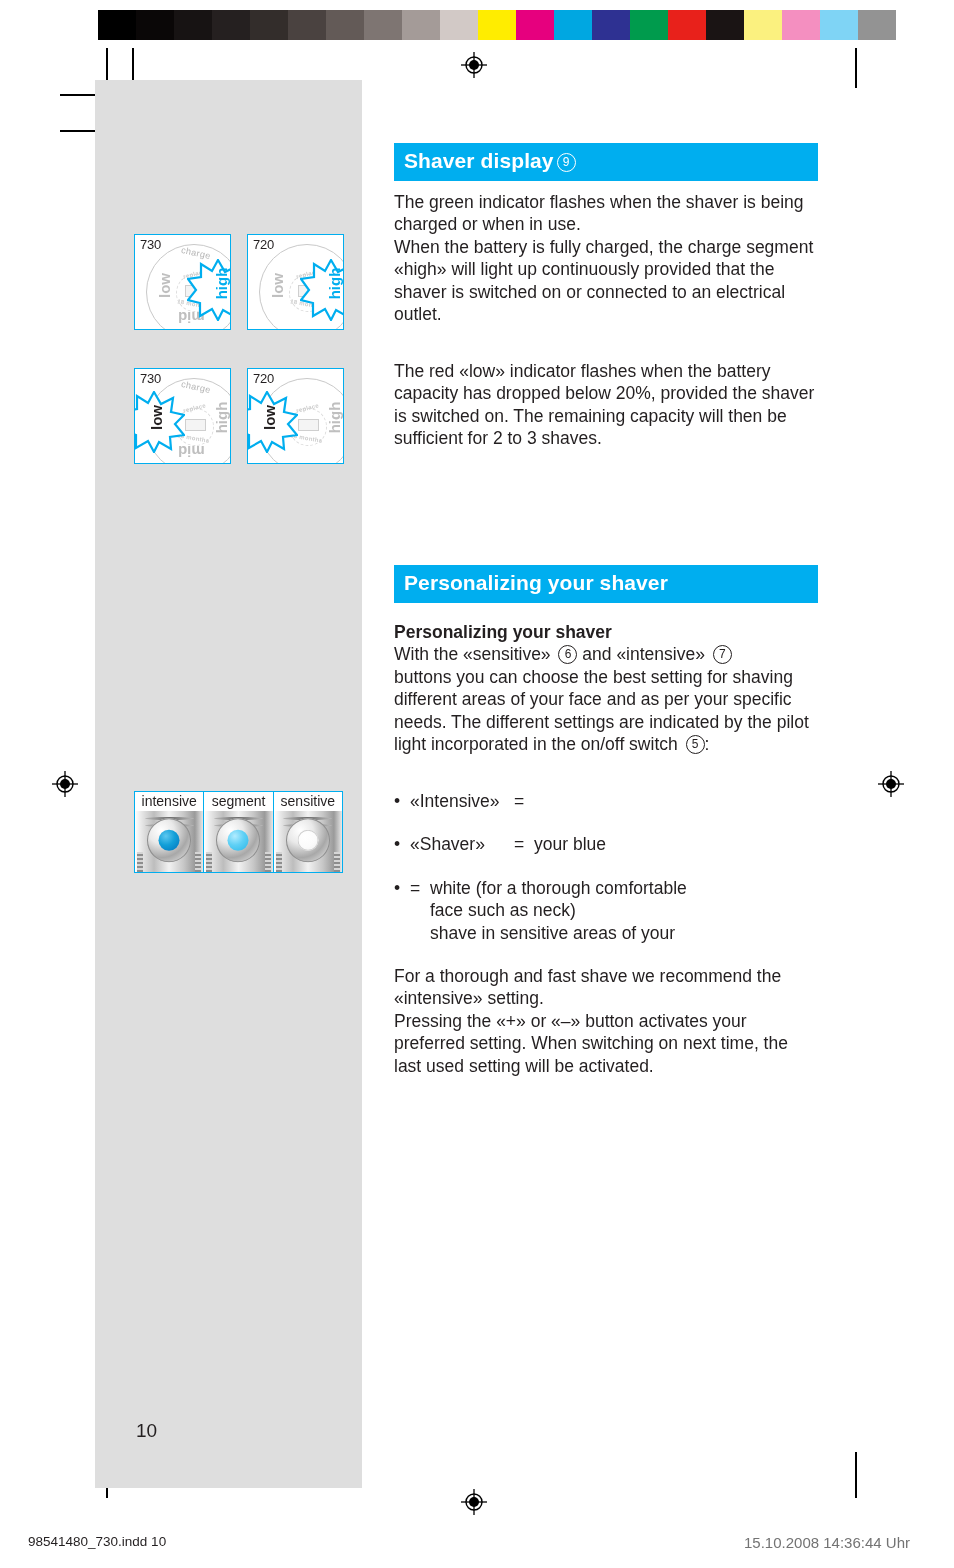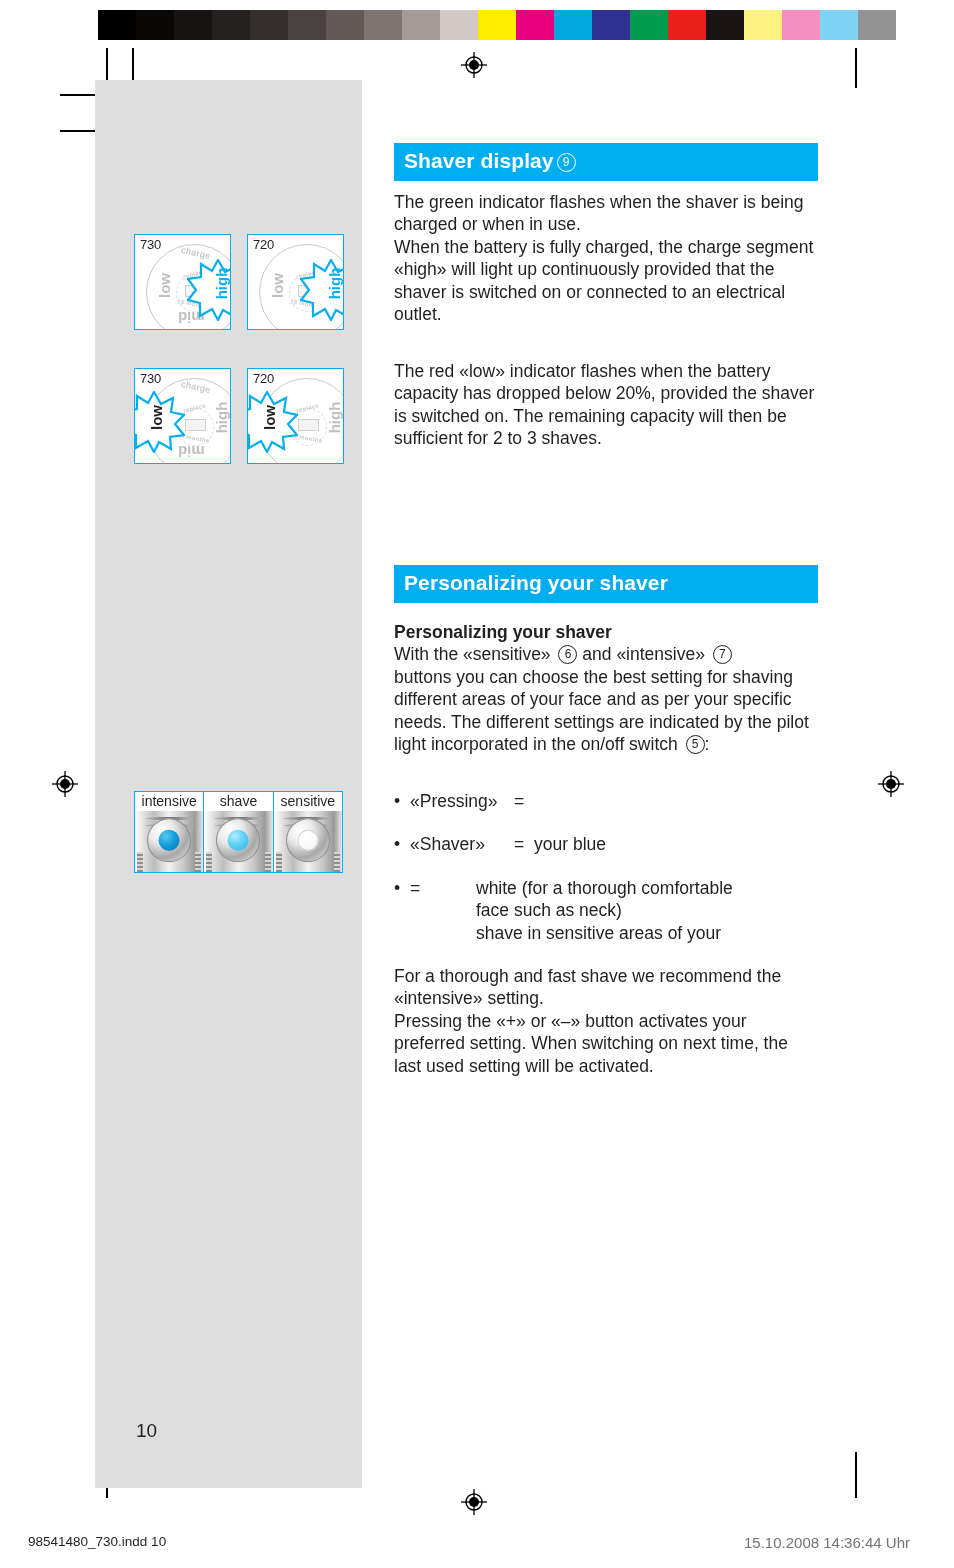--- a/index.html
+++ b/index.html
@@ -61,21 +61,21 @@
 
   #bar2{position:absolute;left:0;top:422px;width:404px;}
   #p3{position:absolute;left:0;top:478px;width:424px;}
 
   .bullets{position:absolute;left:0;top:647px;width:432px;}
   .bullet{display:flex;margin-bottom:21px;font-size:17.5px;line-height:22.4px;color:#231f20;}
   .bullet .dot{width:16px;flex:0 0 16px;}
   .bullet .lbl{flex:0 0 104px;}
   .bullet .eq{flex:0 0 20px;}
   .bullet .val{flex:1;}
-  .bullet .val .ind{display:block;margin-left:46px;}
+  .bullet .val .ind{display:block;}
 
   #p4{position:absolute;left:0;top:822px;width:424px;}
 
   
   .fig{position:absolute;border:1.6px solid #00aeef;background:#ffffff;overflow:hidden;}
   .fig .mdl{position:absolute;left:5px;top:2px;font-size:13px;color:#231f20;z-index:6;letter-spacing:-0.2px;}
 
   .dialwrap{position:absolute;left:0;top:0;width:100%;height:100%;}
   .dial-outer{
     position:absolute;border-radius:50%;
@@ -275,21 +275,21 @@
       <div class="foil" style="top:6px;"></div>
       <div class="foil" style="top:13px;"></div>
       <div class="knob-o">
         <div class="knob-i k-dark"></div>
       </div>
       <div class="grip" style="left:2px;"></div>
       <div class="grip" style="right:2px;"></div>
     </div>
   </div>
   <div class="headcell">
-    <span class="cap">shave</span>
+    <span class="cap">segment</span>
     <div class="shaver">
       <div class="foil" style="top:6px;"></div>
       <div class="foil" style="top:13px;"></div>
       <div class="knob-o">
         <div class="knob-i k-light"></div>
       </div>
       <div class="grip" style="left:2px;"></div>
       <div class="grip" style="right:2px;"></div>
     </div>
   </div>
@@ -317,21 +317,21 @@
 
   <p class="body" id="p2">The red «low» indicator flashes when the battery capacity has dropped below 20%, provided the shaver is switched on. The remaining capacity will then be sufficient for 2 to 3 shaves.</p>
 
   <div class="bar" id="bar2"><span>Personalizing your shaver</span></div>
 
   <p class="body" id="p3"><span class="strong">Personalizing your shaver</span><br><span>With the «sensitive» </span><span class="circnum dark">6</span><span> and «intensive» </span><span class="circnum dark">7</span><br><span>buttons you can choose the best setting for shaving different areas of your face and as per your specific needs. The different settings are indicated by the pilot light incorporated in the on/off switch </span><span class="circnum dark">5</span><span>:</span></p>
 
   <div class="bullets">
     <div class="bullet">
       <span class="dot">•</span>
-      <span class="lbl">«Pressing»</span>
+      <span class="lbl">«Intensive»</span>
       <span class="eq">=</span>
     </div>
     <div class="bullet">
       <span class="dot">•</span>
       <span class="lbl">«Shaver»</span>
       <span class="eq">=</span>
       <span class="val">your blue</span>
     </div>
     <div class="bullet">
       <span class="dot">•</span>

